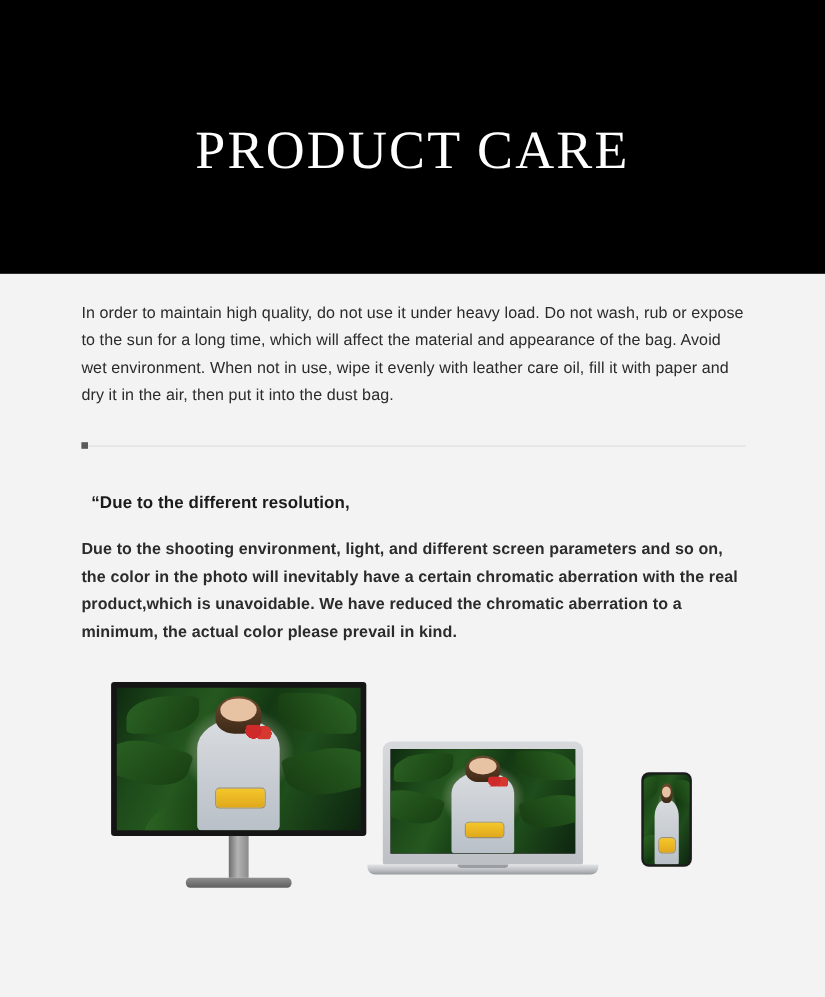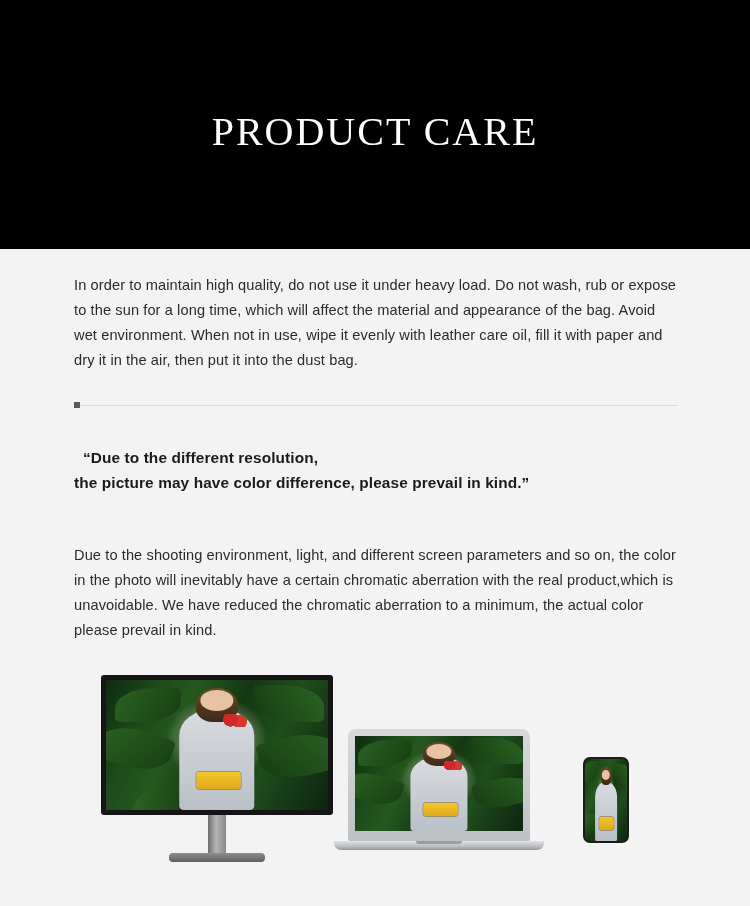--- a/index.html
+++ b/index.html
@@ -26,21 +26,21 @@
     height: 249px;
     background: #000000;
     display: flex;
     align-items: flex-start;
     justify-content: center;
   }
   .hero-title {
     margin-top: 112px;
     color: #ffffff;
     font-family: "Liberation Serif", serif;
-    font-size: 40px;
+    font-size: 49px;
     letter-spacing: 2px;
     font-weight: 400;
     line-height: 1;
     white-space: nowrap;
   }
   
   .content {
     position: relative;
     padding: 0 74px;
     background: #f3f3f3;
@@ -87,22 +87,23 @@
     font-size: 15.4px;
     font-weight: 700;
     line-height: 25px;
     letter-spacing: 0.1px;
     margin: 0;
   }
   .quote-line-1 {
     padding-left: 9px;
   }
   .para-note {
-    margin-top: 48px;
-    width: 604px;
+    margin-top: 18px;
+    width: 604px;
+    font-weight: bold;
   }
   
   .devices {
     position: relative;
     margin-top: 28px;
     height: 200px;
     width: 604px;
   }
   
   .photo {
@@ -275,21 +276,20 @@
 
     <p class="para para-care">In order to maintain high quality, do not use it under heavy load. Do not wash, rub or expose to the sun for a long time, which will affect the material and appearance of the bag. Avoid wet environment. When not in use, wipe it evenly with leather care oil, fill it with paper and dry it in the air, then put it into the dust bag.</p>
 
     <div class="divider-wrap">
       <div class="divider"></div>
       <div class="divider-dot"></div>
     </div>
 
     <div class="quote-block">
       <p class="quote-line quote-line-1">“Due to the different resolution,</p>
-      <p class="quote-line quote-line-2">the picture may have color difference, please prevail in kind.”</p>
     </div>
 
     <p class="para para-note">Due to the shooting environment, light, and different screen parameters and so on, the color in the photo will inevitably have a certain chromatic aberration with the real product,which is unavoidable. We have reduced the chromatic aberration to a minimum, the actual color please prevail in kind.</p>
 
     <div class="devices">
 
       <div class="monitor">
         <div class="monitor-bezel">
           <div class="monitor-screen">
             <div class="photo">

